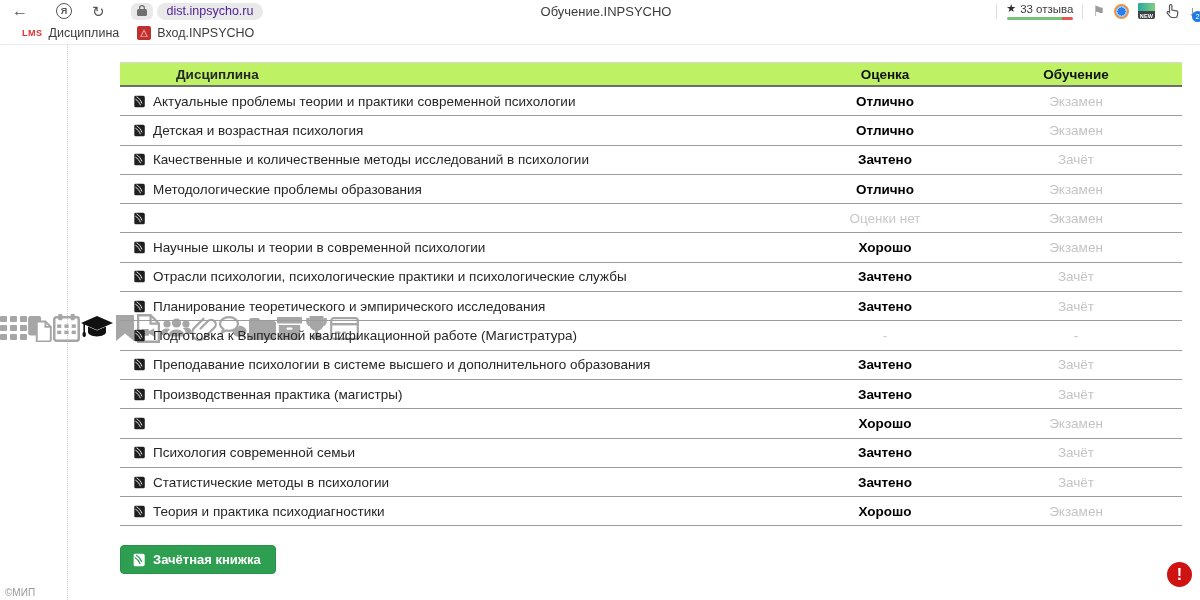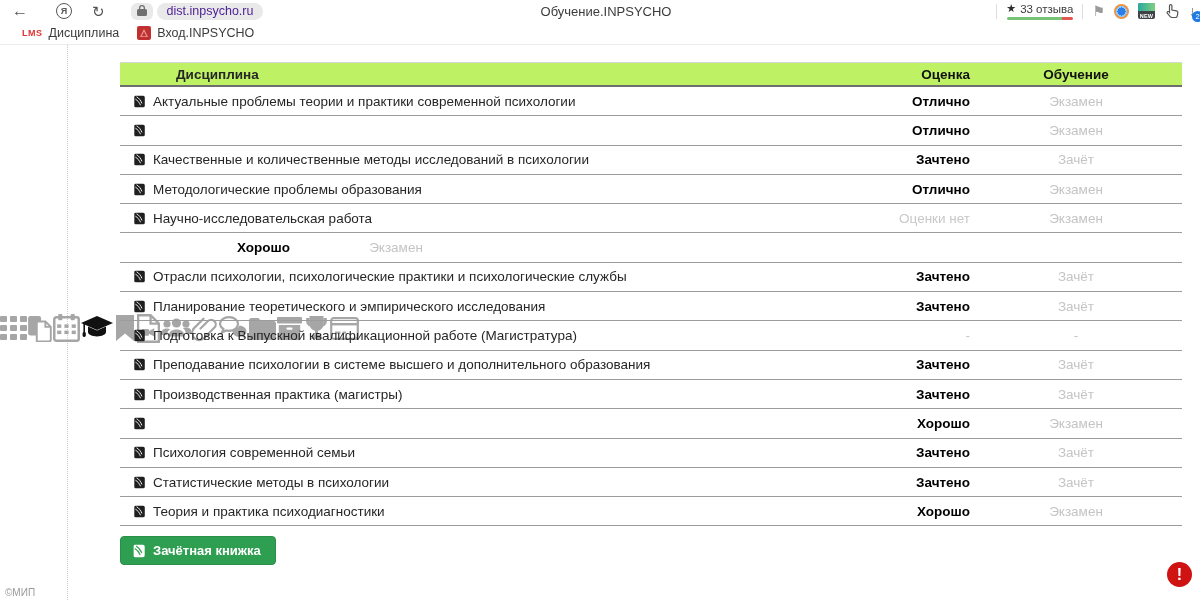--- a/index.html
+++ b/index.html
@@ -65,28 +65,28 @@
 
   
   .grade-table { width:1062px; }
   .thead { display:flex; align-items:center; height:25px; background:#bef264;
     border-top:1px solid #d7d7d7; border-bottom:2px solid #6e6e6e; font-weight:bold;
     font-size:13.5px; color:#111;padding-left:43px; }
   .trow { display:flex; align-items:center; height:29.3px; border-bottom:1px solid #9c9c9c;
     font-size:13.5px; cursor:pointer; }
   .col-disc { flex:1; display:flex; align-items:center; gap:7px; padding-left:13px;
     color:#262626; min-width:0; }
-  .col-grade { width:170px; text-align:right; font-weight:bold; color:#000; flex:none; }
+  .col-grade { width:170px; text-align:center; font-weight:bold; color:#000; flex:none; }
   .col-sys { width:212px; text-align:center; color:#c4c4c4; flex:none; }
   .thead .col-grade, .thead .col-sys { font-weight:bold; color:#111; }
   .col-grade.muted { color:#c8c8c8; font-weight:normal; }
   .book-ico { display:flex; flex:none; }
 
   
-  .gradebook-btn { margin-top:10px; display:inline-flex; align-items:center; gap:7px;
+  .gradebook-btn { margin-top:19px; display:inline-flex; align-items:center; gap:7px;
     background:#2e9e50; border:1px solid #2a8f48; border-radius:4px; color:#fff;
     font-size:13px; font-weight:bold; padding:6px 14px 6px 11px; cursor:pointer; }
   .alert-circle { position:absolute; right:8px; bottom:13px; width:25px; height:25px;
     border-radius:50%; background:#cf1212; color:#fff; font-weight:bold; font-size:16px;
     display:flex; align-items:center; justify-content:center; cursor:pointer; }
 </style>
 </head>
 <body>
 
 <div class="chrome">
@@ -281,20 +281,21 @@
 
   <div class="trow">
     <div class="col-disc">
       <span class="book-ico">
         <svg width="13" height="13" viewBox="0 0 16 16">
           <path d="M3.2 0.8h9.3a2 2 0 0 1 2 2v10.4a2 2 0 0 1-2 2H3.2a1.6 1.6 0 0 1-1.6-1.6V2.4A1.6 1.6 0 0 1 3.2 0.8z" fill="#1f1f1f"></path>
           <path d="M4.4 2.2c2.8 1.6 5.2 4.2 6.6 8.2" stroke="#fff" stroke-width="1.1" fill="none"></path>
           <path d="M3 5.2c2.6 1.4 4.8 3.8 6.2 7.4" stroke="#fff" stroke-width="1.1" fill="none"></path>
         </svg>
       </span>
+      <span class="disc-text">Детская и возрастная психология</span>
     </div>
     <div class="col-grade">Отлично</div>
     <div class="col-sys">Экзамен</div>
   </div>
 
   <div class="trow">
     <div class="col-disc">
       <span class="book-ico">
         <svg width="13" height="13" viewBox="0 0 16 16">
           <path d="M3.2 0.8h9.3a2 2 0 0 1 2 2v10.4a2 2 0 0 1-2 2H3.2a1.6 1.6 0 0 1-1.6-1.6V2.4A1.6 1.6 0 0 1 3.2 0.8z" fill="#1f1f1f"></path>
@@ -325,27 +326,36 @@
 
   <div class="trow">
     <div class="col-disc">
       <span class="book-ico">
         <svg width="13" height="13" viewBox="0 0 16 16">
           <path d="M3.2 0.8h9.3a2 2 0 0 1 2 2v10.4a2 2 0 0 1-2 2H3.2a1.6 1.6 0 0 1-1.6-1.6V2.4A1.6 1.6 0 0 1 3.2 0.8z" fill="#1f1f1f"></path>
           <path d="M4.4 2.2c2.8 1.6 5.2 4.2 6.6 8.2" stroke="#fff" stroke-width="1.1" fill="none"></path>
           <path d="M3 5.2c2.6 1.4 4.8 3.8 6.2 7.4" stroke="#fff" stroke-width="1.1" fill="none"></path>
         </svg>
       </span>
-      <span class="disc-text">Научно-исследовательская работа</span>
     </div>
     <div class="col-grade muted">Оценки нет</div>
     <div class="col-sys">Экзамен</div>
   </div>
 
   <div class="trow">
+    <div class="col-disc">
+      <span class="book-ico">
+        <svg width="13" height="13" viewBox="0 0 16 16">
+          <path d="M3.2 0.8h9.3a2 2 0 0 1 2 2v10.4a2 2 0 0 1-2 2H3.2a1.6 1.6 0 0 1-1.6-1.6V2.4A1.6 1.6 0 0 1 3.2 0.8z" fill="#1f1f1f"></path>
+          <path d="M4.4 2.2c2.8 1.6 5.2 4.2 6.6 8.2" stroke="#fff" stroke-width="1.1" fill="none"></path>
+          <path d="M3 5.2c2.6 1.4 4.8 3.8 6.2 7.4" stroke="#fff" stroke-width="1.1" fill="none"></path>
+        </svg>
+      </span>
+      <span class="disc-text">Научные школы и теории в современной психологии</span>
+    </div>
     <div class="col-grade">Хорошо</div>
     <div class="col-sys">Экзамен</div>
   </div>
 
   <div class="trow">
     <div class="col-disc">
       <span class="book-ico">
         <svg width="13" height="13" viewBox="0 0 16 16">
           <path d="M3.2 0.8h9.3a2 2 0 0 1 2 2v10.4a2 2 0 0 1-2 2H3.2a1.6 1.6 0 0 1-1.6-1.6V2.4A1.6 1.6 0 0 1 3.2 0.8z" fill="#1f1f1f"></path>
           <path d="M4.4 2.2c2.8 1.6 5.2 4.2 6.6 8.2" stroke="#fff" stroke-width="1.1" fill="none"></path>

